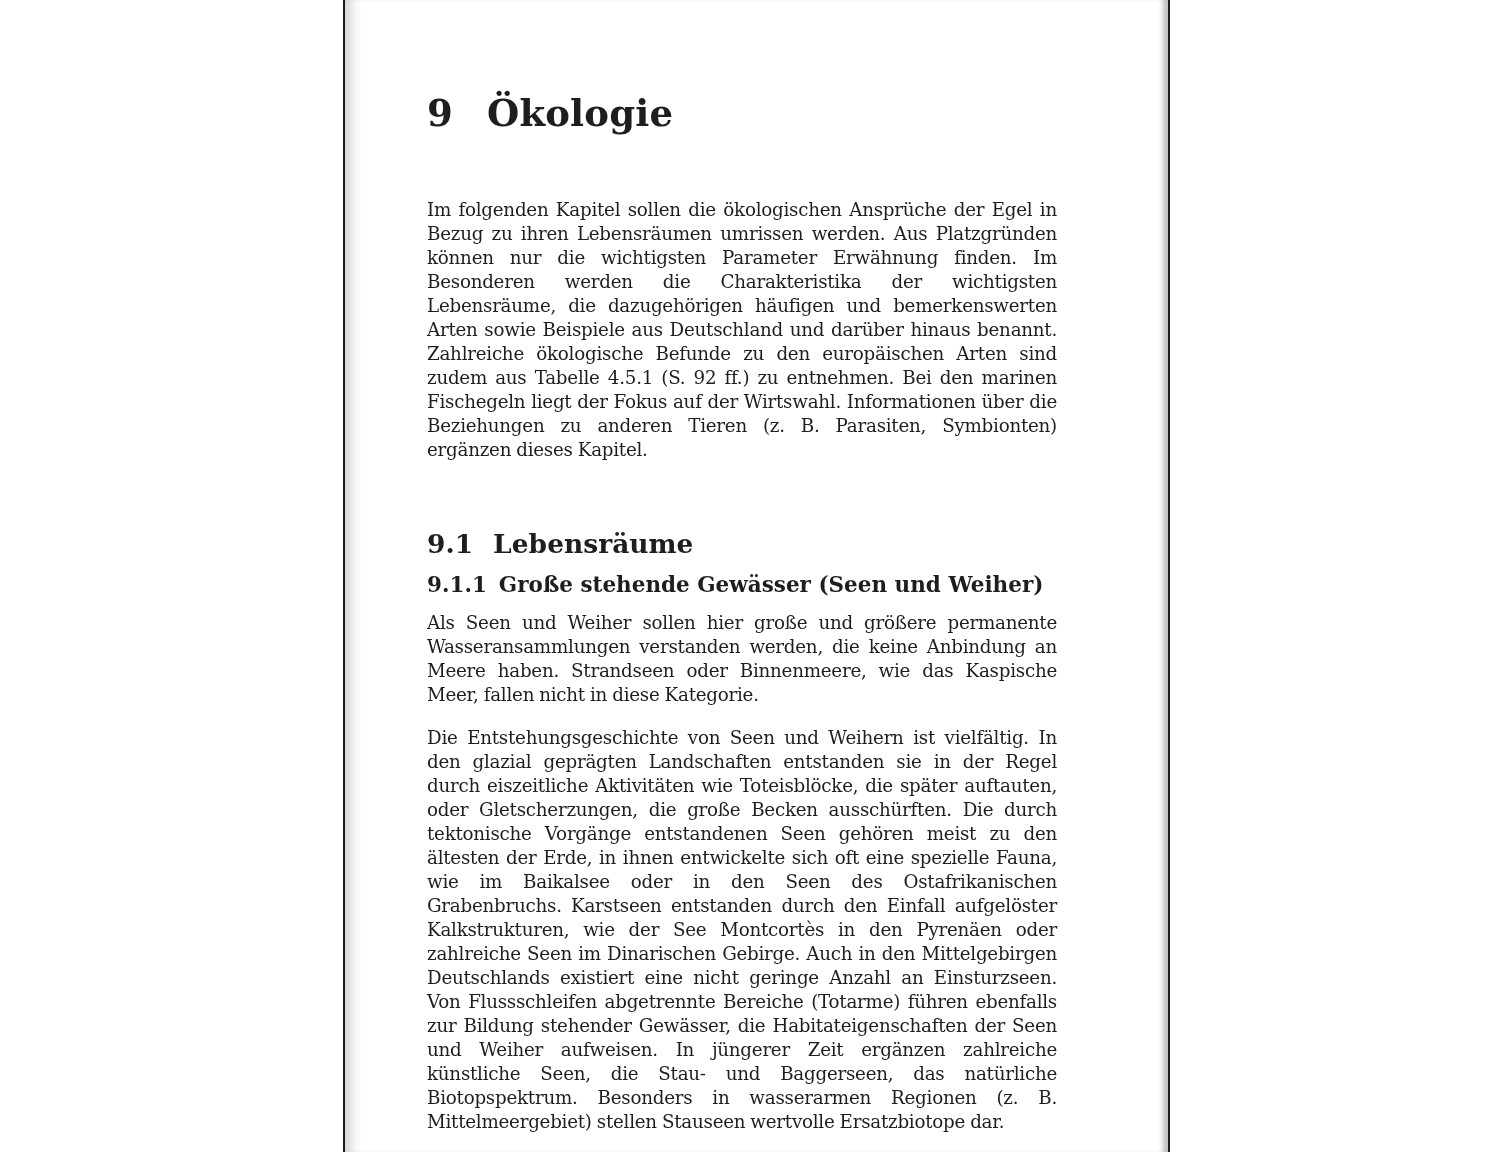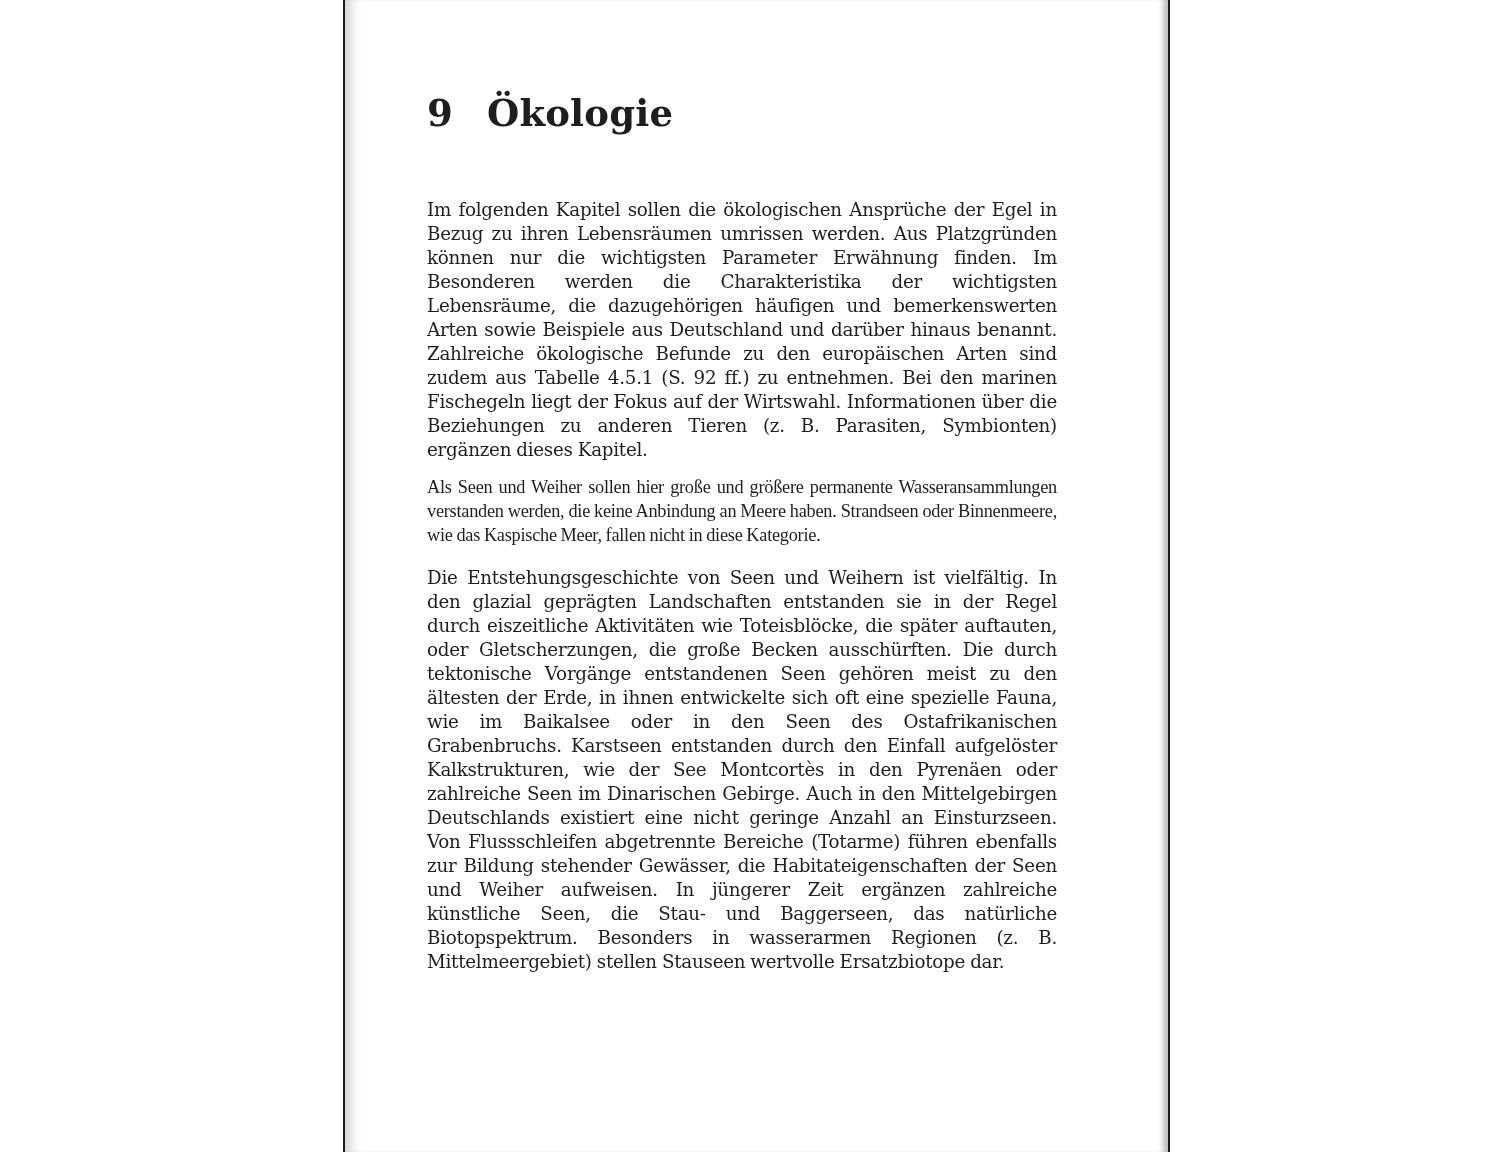--- a/index.html
+++ b/index.html
@@ -67,37 +67,43 @@
   p.body-text {
     font-size: 18.3px;
     line-height: 24px;
     text-align: justify;
     letter-spacing: -0.25px;
     word-spacing: -0.5px;
     hyphens: auto;
     -webkit-hyphens: auto;
   }
   p.intro     { margin-top: 64px; }
-  p.def       { margin-top: 13px; font-family: Liberation Serif, serif; }
+  p.def       { margin-top: 13px; }
   p.formation { margin-top: 19px; }
 </style>
 </head>
 <body>
 
 <div class="viewer">
   <div class="page">
     <div class="content">
 
       <h1 class="chapter">
         <span class="num">9</span><span>Ökologie</span>
       </h1>
 
       <p class="body-text intro">Im folgenden Kapitel sollen die ökologischen Ansprüche der Egel in Bezug zu ihren Lebensräumen umrissen werden. Aus Platzgründen können nur die wichtigsten Parameter Erwähnung finden. Im Besonderen werden die Charakteristika der wichtigsten Lebensräume, die dazugehörigen häufigen und bemerkenswerten Arten sowie Beispiele aus Deutschland und darüber hinaus benannt. Zahlreiche ökologische Befunde zu den europäischen Arten sind zudem aus Tabelle 4.5.1 (S. 92 ff.) zu entnehmen. Bei den marinen Fischegeln liegt der Fokus auf der Wirtswahl. Informationen über die Beziehungen zu anderen Tieren (z. B. Parasiten, Symbionten) ergänzen dieses Kapitel.</p>
 
+      <h2 class="section">
+        <span class="num">9.1</span><span>Lebensräume</span>
+      </h2>
 
+      <h3 class="subsection">
+        <span class="num">9.1.1</span><span>Große stehende Gewässer (Seen und Weiher)</span>
+      </h3>
 
       <p class="body-text def">Als Seen und Weiher sollen hier große und größere permanente Wasseransammlungen verstanden werden, die keine Anbindung an Meere haben. Strandseen oder Binnenmeere, wie das Kaspische Meer, fallen nicht in diese Kategorie.</p>
 
       <p class="body-text formation">Die Entstehungsgeschichte von Seen und Weihern ist vielfältig. In den glazial geprägten Landschaften entstanden sie in der Regel durch eiszeitliche Aktivitäten wie Toteisblöcke, die später auftauten, oder Gletscherzungen, die große Becken ausschürften. Die durch tektonische Vorgänge entstandenen Seen gehören meist zu den ältesten der Erde, in ihnen entwickelte sich oft eine spezielle Fauna, wie im Baikalsee oder in den Seen des Ostafrikanischen Grabenbruchs. Karstseen entstanden durch den Einfall aufgelöster Kalkstrukturen, wie der See Montcortès in den Pyrenäen oder zahlreiche Seen im Dinarischen Gebirge. Auch in den Mittelgebirgen Deutschlands existiert eine nicht geringe Anzahl an Einsturzseen. Von Flussschleifen abgetrennte Bereiche (Totarme) führen ebenfalls zur Bildung stehender Gewässer, die Habitateigenschaften der Seen und Weiher aufweisen. In jüngerer Zeit ergänzen zahlreiche künstliche Seen, die Stau- und Baggerseen, das natürliche Biotopspektrum. Besonders in wasserarmen Regionen (z. B. Mittelmeergebiet) stellen Stauseen wertvolle Ersatzbiotope dar.</p>
 
     </div>
   </div>
 </div>
 
 </body></html>

